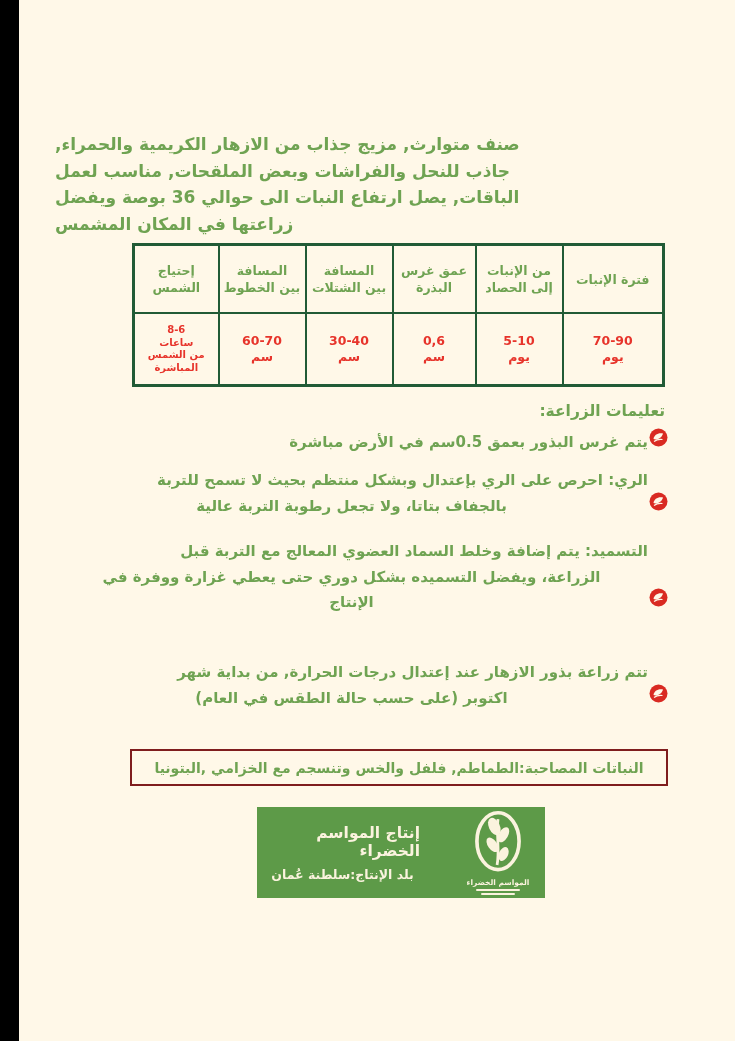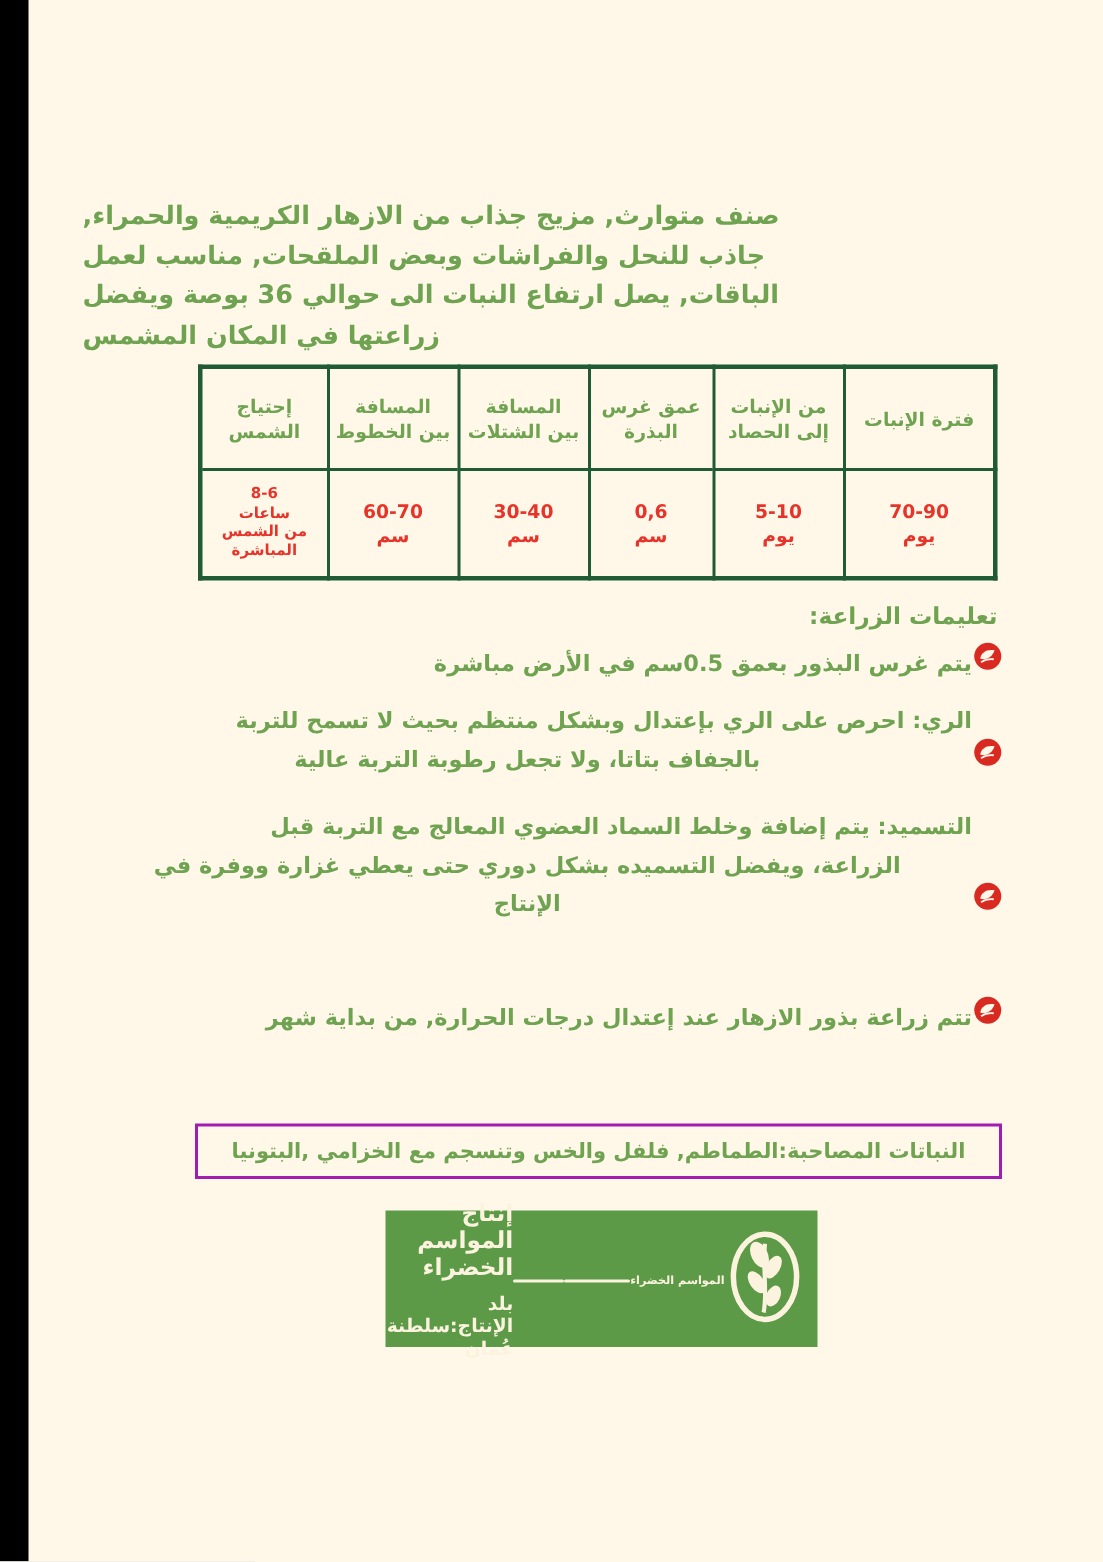--- a/index.html
+++ b/index.html
@@ -24,28 +24,28 @@
   .instr-title{position:absolute;top:402px;right:70px;color:#6FA352;font-weight:bold;font-size:15.5px;}
   .bullet{position:absolute;right:67px;left:55px;display:flex;align-items:flex-end;gap:1px;
           color:#6FA352;font-weight:bold;font-size:15px;line-height:25.5px;}
   .bullet .bicon{flex:0 0 auto;margin-top:4px;}
   .blines{flex:1;}
   .blines .l{text-align:center;}
   .blines .l.first{text-align:right;}
   #bullet-1{top:424px;} #bullet-2{top:468px;} #bullet-3{top:539px;} #bullet-4{top:660px;}
 
   
-  .companion{position:absolute;top:749px;right:67px;width:534px;height:33px;border:2px solid #a21caf;
+  .companion{position:absolute;top:749px;right:67px;width:534px;height:33px;border:2px solid #7f1d1d;
              display:flex;align-items:center;justify-content:center;
              color:#6FA352;font-weight:bold;font-size:14px;}
 
   
   .footer{position:absolute;top:807px;right:190px;width:288px;height:91px;background:#5D9A48;
           display:flex;align-items:center;box-sizing:border-box;padding:4px 8px;}
-  .logo-wrap{flex:0 0 78px;display:flex;flex-direction:row;align-items:center;justify-content:center;}
+  .logo-wrap{flex:0 0 78px;display:flex;flex-direction:column;align-items:center;justify-content:center;margin-left:39px;}
   .logo-label{color:#FBF3DE;font-size:7.5px;font-weight:bold;margin-top:2px;white-space:nowrap;}
   .logo-sub{width:44px;height:2px;background:#FBF3DE;margin-top:2px;border-radius:1px;}
   .logo-sub2{width:34px;height:2px;background:#FBF3DE;margin-top:2px;border-radius:1px;}
   .footer-text{flex:1;display:flex;flex-direction:column;align-items:center;justify-content:center;
                color:#FBF3DE;font-weight:bold;}
   .brand-line{font-size:15.5px;margin-bottom:7px;}
   .origin-line{font-size:12.5px;}
 </style>
 </head>
 <body>
@@ -149,20 +149,21 @@
   <div class="bullet" id="bullet-4">
     <span class="bicon">
       <svg width="19" height="19" viewBox="0 0 19 19">
         <circle cx="9.5" cy="9.5" r="9" fill="#D92A22"></circle>
         <path d="M4.5 11 C5 7 9 4.5 14 5.5 C13 9 10 11.5 6.5 11.5 C5.7 11.5 5 11.3 4.5 11 Z" fill="#FFF8E8"></path>
         <path d="M5 13.5 C7 12 10 11 13.5 11.5" stroke="#FFF8E8" stroke-width="1.2" fill="none"></path>
       </svg>
     </span>
     <div class="blines">
       <div class="l first">تتم زراعة بذور الازهار عند إعتدال درجات الحرارة, من بداية شهر</div>
+      <div class="l">اكتوبر  (على حسب حالة الطقس في العام)</div>
     </div>
   </div>
 
   <div class="companion">
     <span>النباتات المصاحبة:الطماطم, فلفل والخس وتنسجم مع الخزامي ,البتونيا</span>
   </div>
 
   <div class="footer">
     <div class="logo-wrap">
       <svg width="54" height="66" viewBox="0 0 54 72">

